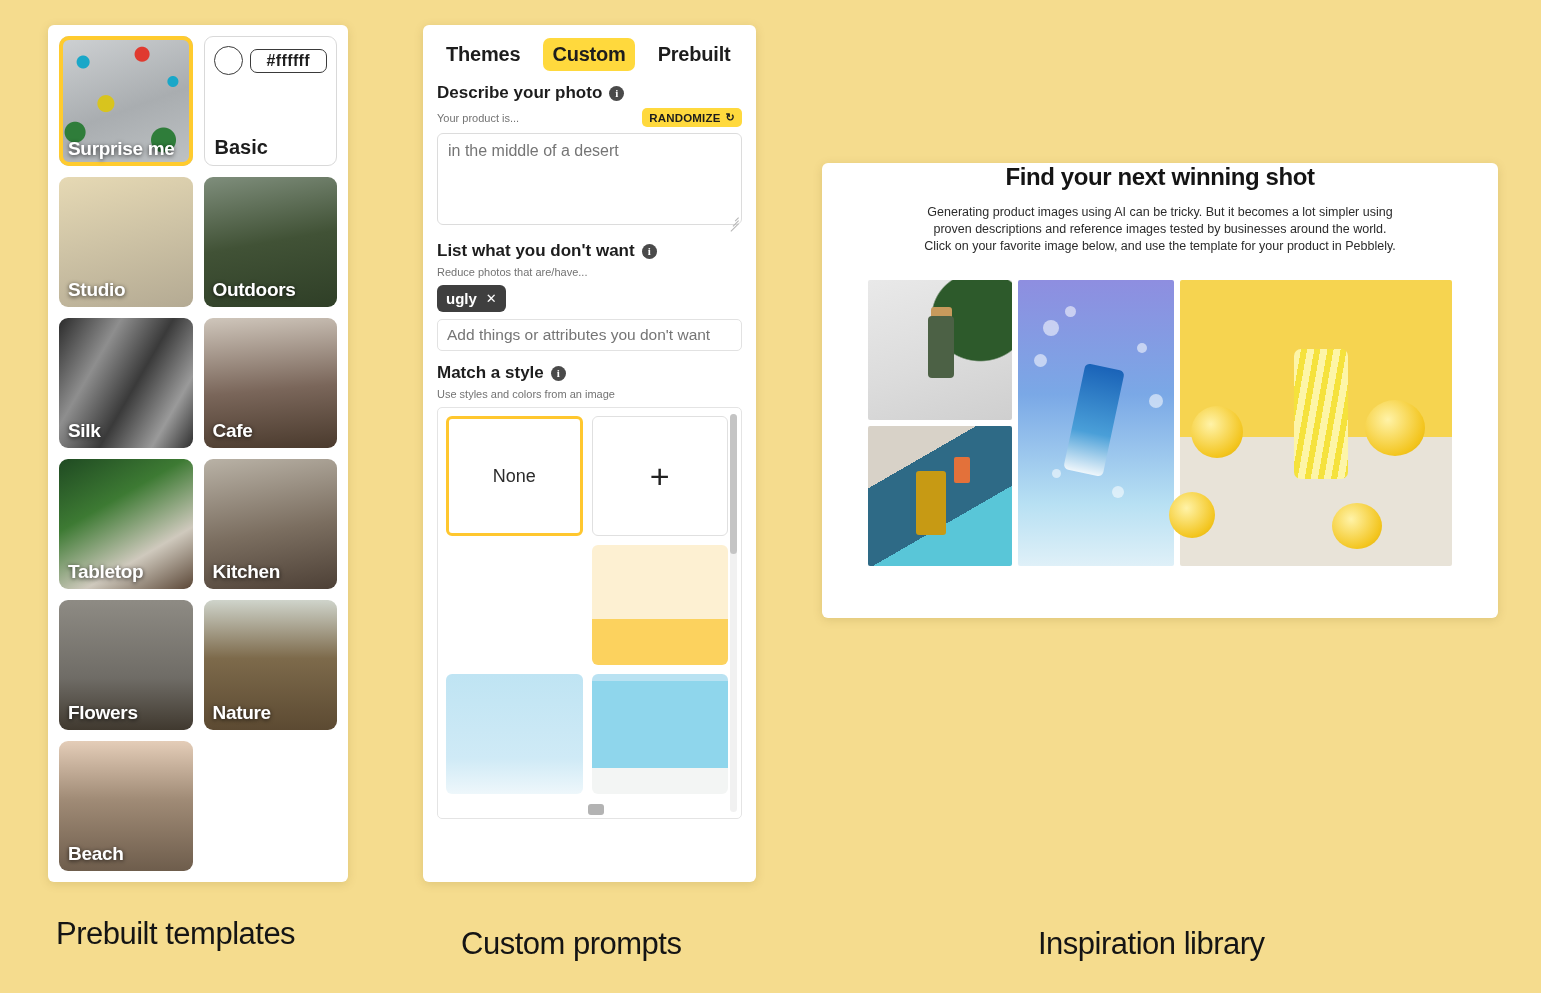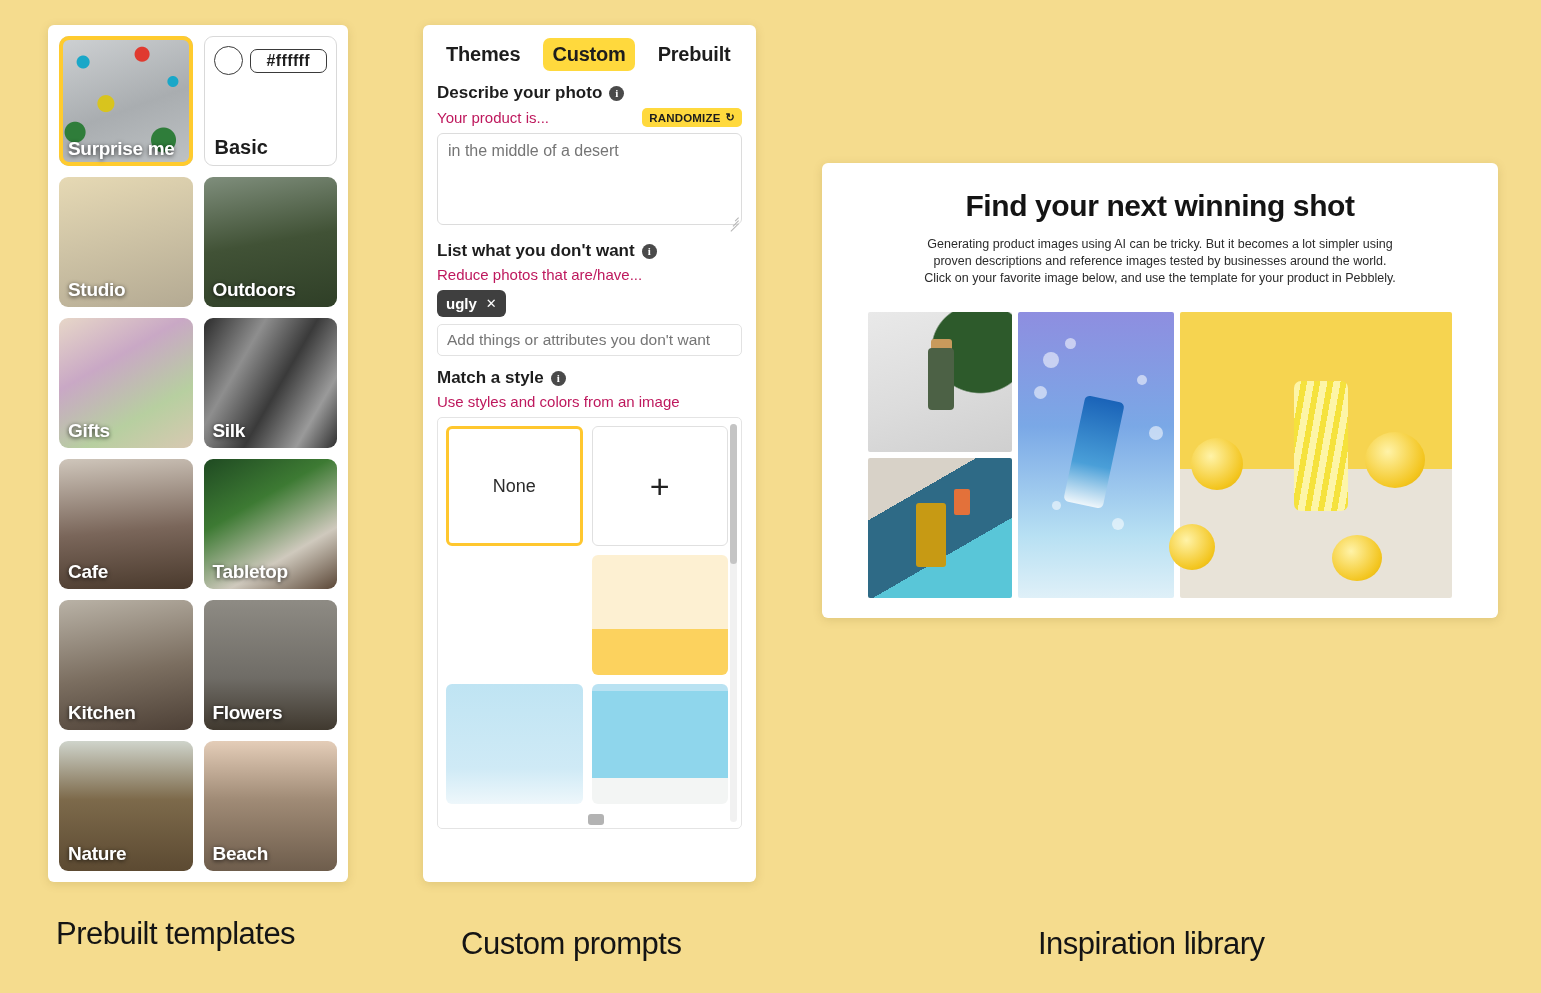--- a/index.html
+++ b/index.html
@@ -75,21 +75,21 @@
   .tab { font-size: 20px; font-weight: 700; color: #1d1d1d; padding: 5px 9px; border-radius: 7px; cursor: pointer; letter-spacing: -.2px; }
   .tab.active { background: #ffd93d; }
 
   .sec-title { display: flex; align-items: center; gap: 7px; font-size: 17px; font-weight: 700; color: #1d1d1d; margin-top: 2px; }
   .info-icon {
     width: 15px; height: 15px; border-radius: 50%; background: #4a4a4a; color: #fff;
     font-size: 11px; font-weight: 700; display: inline-flex; align-items: center;
     justify-content: center; font-family: "Liberation Serif", serif; flex: none;
   }
   .sub-row { display: flex; align-items: center; justify-content: space-between; margin-top: 5px; }
-  .sub-label { font-size: 15px; color: #be185d; }
+  .sub-label { font-size: 11px; color: #737373; }
   .randomize {
     background: #ffd93d; border-radius: 5px; padding: 3px 7px;
     font-size: 11.5px; font-weight: 700; color: #1d1d1d; letter-spacing: .2px;
     display: inline-flex; align-items: flex-end; gap: 5px; cursor: pointer;
   }
   .refresh-ico { font-size: 11px; }
   .ta {
     margin-top: 6px; width: 100%; height: 92px; border: 1px solid #dcdcdc; border-radius: 6px;
     padding: 8px 10px; font-size: 16px; color: #be185d; font-family: "Liberation Sans", sans-serif;
     resize: none; background: #fff;
@@ -119,21 +119,21 @@
   .style-cell.blank { border: none; }
   .sw-sand { background: linear-gradient(180deg,#fdf0d2 0 62%, #fcd25e 62% 100%); border: none; }
   .sw-sky1 { background: linear-gradient(180deg,#bfe4f3,#cfeaf6 70%, #eef7fb); border: none; }
   .sw-sky2 { background: linear-gradient(180deg,#b9e2f2 0 6%, #8fd6ec 6% 78%, #f3f5f4 78% 100%); border: none; }
   .vscroll { position: absolute; right: 4px; top: 6px; width: 7px; height: 140px; background: #c4c4c4; border-radius: 4px; }
   .vtrack  { position: absolute; right: 4px; top: 6px; width: 7px; bottom: 6px; background: #f1f1f1; border-radius: 4px; }
   .hscroll { position: absolute; left: 150px; bottom: 3px; width: 16px; height: 11px; background: #b3b3b3; border-radius: 3px; }
 
   
   #panel-inspo { left: 822px; top: 163px; width: 676px; height: 455px; padding: 0; }
-  .inspo-title { text-align: center; font-size: 30px; font-weight: 700; color: #141414; padding-top: 26px; letter-spacing: -.4px; }
+  .inspo-title { text-align: center; font-size: 24px; font-weight: 700; color: #141414; letter-spacing: -.4px; }
   .inspo-body { text-align: center; font-size: 12.5px; line-height: 17px; color: #2b2b2b; margin: 13px auto 0; width: 482px; }
   .inspo-grid { display: flex; gap: 6px; padding: 25px 46px 0 46px; }
   .inspo-col-left { display: flex; flex-direction: column; gap: 6px; width: 144px; }
   .ins-cell { border-radius: 2px; }
   .ins-vegan { height: 140px; background:
       radial-gradient(ellipse at 78% 26%, #2d5a2b 0 30%, transparent 31%),
       linear-gradient(160deg,#e9e9e9,#dcdcdc 55%,#cfcfcf); position: relative; }
   .ins-vegan .bottle { position:absolute; left:42%; top:26%; width:26px; height:62px; background:#4c6145; border-radius:4px; }
   .ins-vegan .cork   { position:absolute; left:44%; top:19%; width:21px; height:12px; background:#c89a5c; border-radius:3px; }
   .ins-gifts { height: 140px; background:
@@ -173,23 +173,20 @@
         </div>
         <span class="basic-lbl">Basic</span>
       </div>
 
       <div class="tpl-card img-studio">
         <span class="lbl">Studio</span>
       </div>
       <div class="tpl-card img-outdoors">
         <span class="lbl">Outdoors</span>
       </div>
-      <div class="tpl-card img-gifts">
-        <span class="lbl">Gifts</span>
-      </div>
       <div class="tpl-card img-silk">
         <span class="lbl">Silk</span>
       </div>
       <div class="tpl-card img-cafe">
         <span class="lbl">Cafe</span>
       </div>
       <div class="tpl-card img-tabletop">
         <span class="lbl">Tabletop</span>
       </div>
       <div class="tpl-card img-kitchen">

